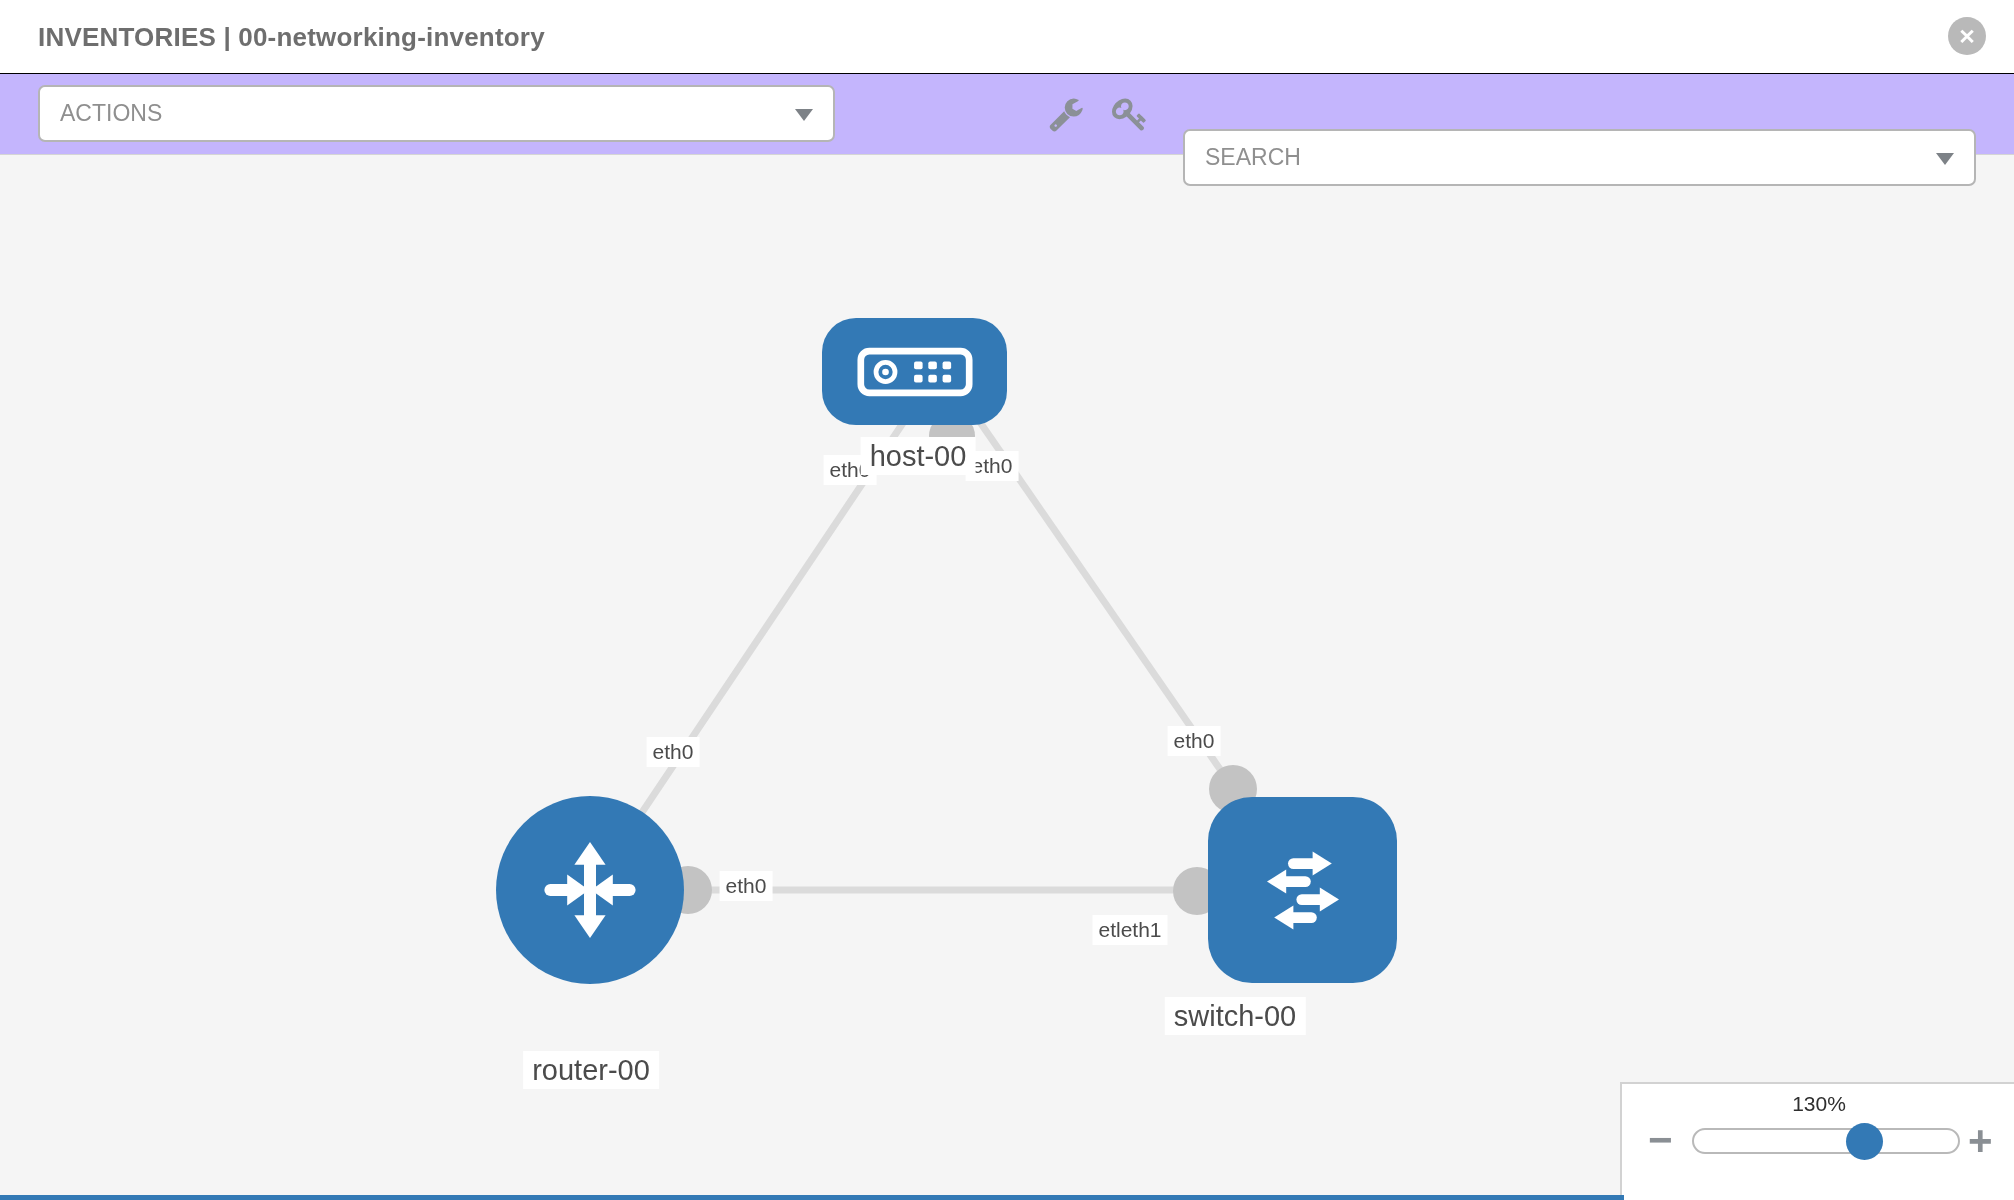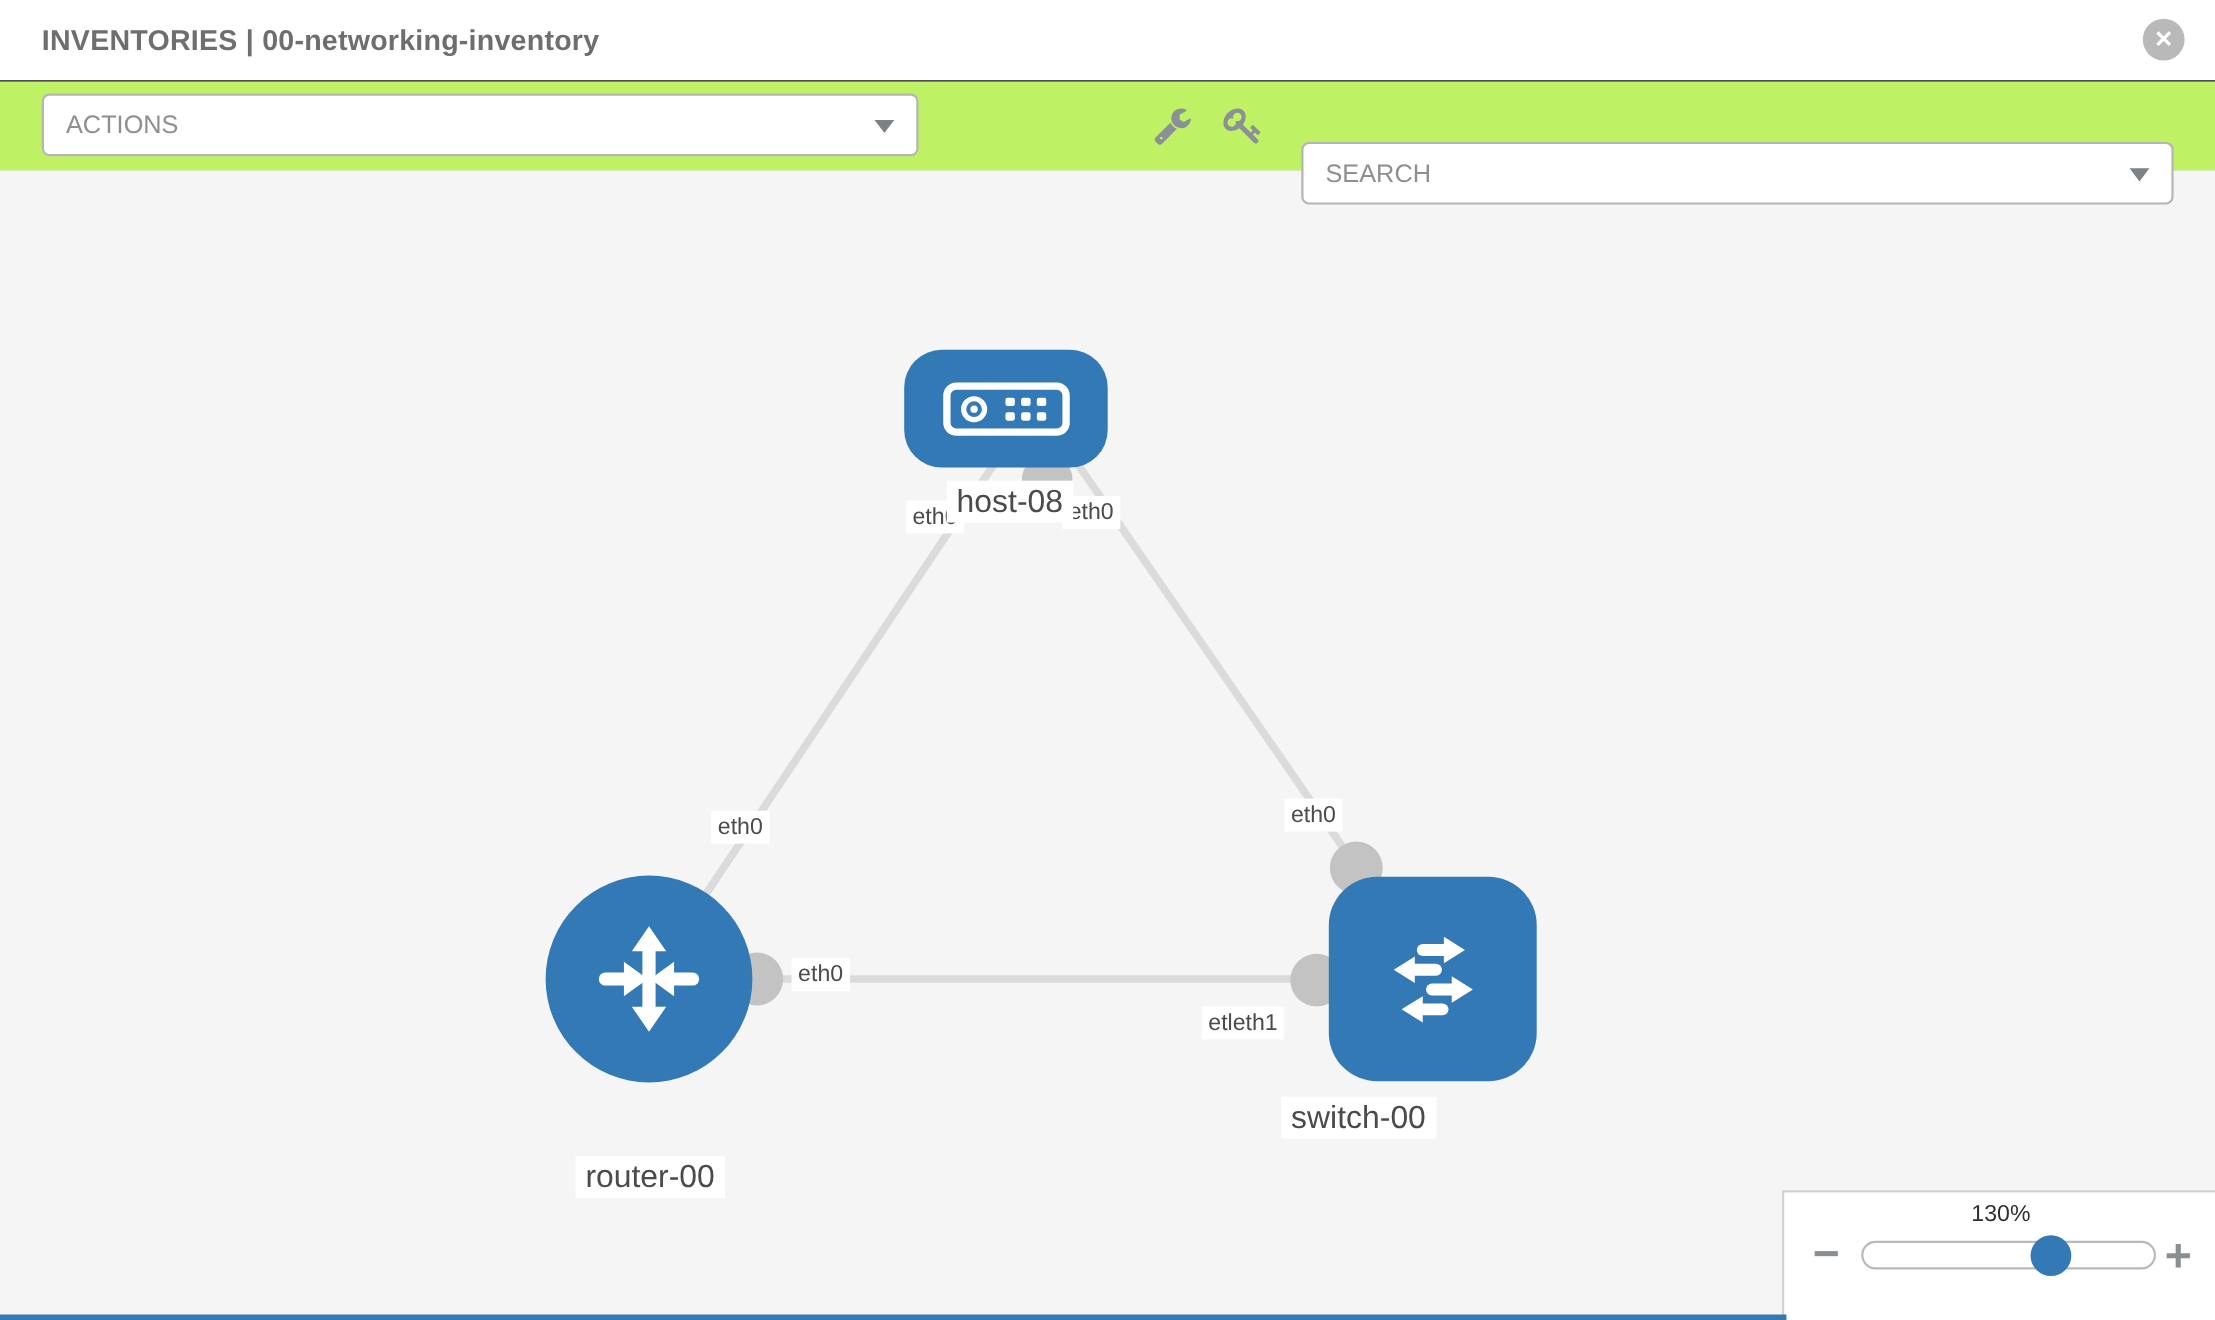--- a/index.html
+++ b/index.html
@@ -12,21 +12,21 @@
   #links-svg{position:absolute;left:0;top:0;width:2014px;height:1200px;z-index:1;pointer-events:none;}
   
   #header{position:absolute;left:0;top:0;width:2014px;height:73px;background:#ffffff;
           border-bottom:3px solid #000000;z-index:10;}
   #page-title{position:absolute;left:38px;top:50%;transform:translateY(-50%);
           font-size:26px;font-weight:bold;color:#6e6e6e;letter-spacing:.2px;}
   #close-btn{position:absolute;right:28px;top:17px;width:38px;height:38px;border-radius:50%;
           background:#b9b9b9;color:#fff;display:flex;align-items:center;justify-content:center;
           font-size:21px;font-weight:bold;cursor:pointer;line-height:1;}
   
-  #toolbar{position:absolute;left:0;top:74px;width:2014px;height:80px;background:#bef264;
+  #toolbar{position:absolute;left:0;top:74px;width:2014px;height:80px;background:#c4b5fd;
           border-bottom:1px solid #d5d5d5;z-index:10;}
   .select-box{position:absolute;top:11px;height:57px;background:#fff;border:2px solid #b5b5b5;
           border-radius:7px;box-sizing:border-box;display:flex;align-items:center;
           padding:0 20px;color:#8f8f8f;font-size:23px;cursor:pointer;}
   #actions-box{left:38px;width:797px;}
   #search-box{left:1183px;width:793px;margin-top:44px;}
   .caret{position:absolute;right:20px;top:50%;margin-top:-5px;width:0;height:0;
           border-left:9px solid transparent;border-right:9px solid transparent;
           border-top:12px solid #7d8287;}
   .tool-icon{position:absolute;top:22px;width:36px;height:36px;cursor:pointer;}
@@ -122,21 +122,21 @@
       <line x1="49" y1="58" x2="68" y2="58"></line>
       <line x1="57" y1="73" x2="38" y2="73"></line>
     </g>
     <path d="M74 28 L58 18 L58 38 Z" fill="#fff"></path>
     <path d="M20 43 L36 33 L36 53 Z" fill="#fff"></path>
     <path d="M80 58 L64 48 L64 68 Z" fill="#fff"></path>
     <path d="M26 73 L42 63 L42 83 Z" fill="#fff"></path>
   </svg>
 </div>
 
-<div class="chip name" id="lbl-host">host-08</div>
+<div class="chip name" id="lbl-host">host-00</div>
 <div class="chip name" id="lbl-router">router-00</div>
 <div class="chip name" id="lbl-switch">switch-00</div>
 
 <div class="chip iface" id="if-host-left">eth0</div>
 <div class="chip iface" id="if-host-right">eth0</div>
 <div class="chip iface" id="if-router-host">eth0</div>
 <div class="chip iface" id="if-switch-host">eth0</div>
 <div class="chip iface" id="if-rs-left">eth0</div>
 <div class="chip iface" id="if-rs-right">etleth1</div>
 

